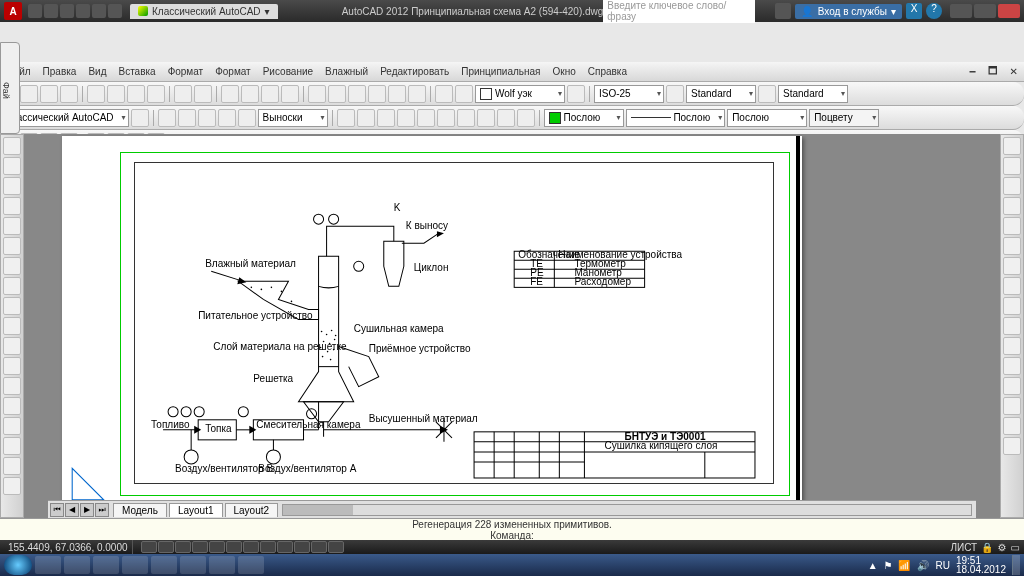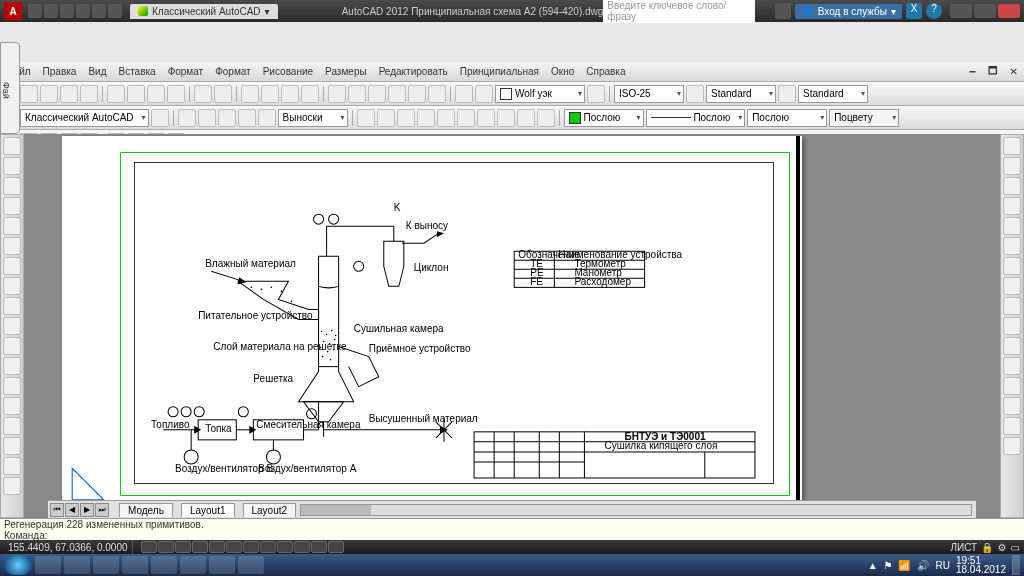--- a/index.html
+++ b/index.html
@@ -11,21 +11,21 @@
 .titlebar .doc-tab { background: #ddd; color: #333; padding: 2px 8px; border-radius: 2px 2px 0 0; display: flex; align-items: center; gap: 4px; }
 .titlebar .doc-tab::before { content: ""; width: 10px; height: 10px; background: linear-gradient(135deg,#ff0,#090); border-radius: 2px; }
 .titlebar .app-title { flex: 1; text-align: right; }
 .titlebar .search { background: #fff; color: #999; padding: 1px 4px; width: 152px; margin-right: 20px; }
 .titlebar .login { background: #3a6ea5; color: #fff; padding: 2px 6px; border-radius: 2px; margin-right: 4px; display:flex; align-items:center; gap:4px;}
 .titlebar .win-btns { display: flex; gap: 2px; margin-left: 4px; }
 .titlebar .win-btns span { width: 22px; height: 14px; background: #555; border-radius: 2px; }
 .titlebar .win-btns span:last-child { background: #c44; }
 .menubar { height: 20px; background: linear-gradient(#f5f5f5,#d8d8d8); display: flex; align-items: center; padding: 0 6px; gap: 12px; color: #333; border-bottom: 1px solid #aaa; margin-top: 40px; }
 .menubar span { cursor: default; }
-.toolbar { height: 24px; background: linear-gradient(#f8f8f8,#dcdcdc); border-bottom: 1px solid #aaa; display: flex; align-items: center; padding: 0 20px; gap: 2px; overflow: hidden; }
+.toolbar { height: 24px; background: linear-gradient(#f8f8f8,#dcdcdc); border-bottom: 1px solid #aaa; display: flex; align-items: center; padding: 0 0; gap: 2px; overflow: hidden; border-radius: 11px; }
 .toolbar .btn { width: 18px; height: 18px; background: #eee; border: 1px solid #bbb; border-radius: 2px; }
 .toolbar .sep { width: 1px; height: 16px; background: #aaa; margin: 0 2px; }
 .toolbar .combo { height: 18px; background: #fff; border: 1px solid #999; padding: 0 14px 0 4px; display: flex; align-items: center; position: relative; min-width: 60px; }
 .toolbar .combo::after { content: "▾"; position: absolute; right: 2px; font-size: 8px; color: #555; }
 .toolbar .swatch { width: 12px; height: 12px; background: #0c0; border: 1px solid #333; margin-right: 3px; }
 .toolbar .swatch.white { background: #fff; }
 .toolbar .line-sample { width: 40px; height: 0; border-top: 1px solid #333; }
 .workspace { position: absolute; top: 134px; left: 0; right: 0; bottom: 58px; display: flex; }
 .left-tools, .right-tools { width: 24px; background: linear-gradient(90deg,#e8e8e8,#d0d0d0); display: flex; flex-direction: column; gap: 2px; padding: 2px; border: 1px solid #aaa; }
 .left-tools .tb, .right-tools .tb { width: 18px; height: 18px; background: #f0f0f0; border: 1px solid #bbb; border-radius: 2px; }
@@ -33,25 +33,25 @@
 .paper { position: absolute; left: 38px; top: 2px; width: 740px; height: 374px; background: #fff; box-shadow: 2px 2px 4px rgba(0,0,0,0.4); }
 .right-edge { position:absolute; left: 734px; top:0; bottom:0; width:4px; background:#000; }
 .layout-frame { position: absolute; left: 58px; top: 16px; width: 670px; height: 344px; border: 1px solid #0c0; }
 .drawing-frame { position: absolute; left: 72px; top: 26px; width: 640px; height: 322px; border: 1px solid #333; }
 .drawing { position: absolute; inset: 8px; }
 .drawing text { font-family: Arial; }
 .ucsicon { position:absolute; left:6px; bottom:6px; width:42px; height:42px; }
 .layout-tabs { position: absolute; left: 24px; right: 24px; bottom: 0; height: 18px; background: #e0e0e0; border-top: 1px solid #999; display: flex; align-items: center; }
 .layout-tabs .nav { display: flex; gap: 1px; padding: 0 2px; }
 .layout-tabs .nav span { width: 14px; height: 14px; background: #ccc; border: 1px solid #888; display:flex; align-items:center; justify-content:center; font-size:8px;}
-.layout-tabs .tab { padding: 1px 8px; background: #f5f5f5; border: 1px solid #999; border-bottom: none; margin-left: 8px; }
+.layout-tabs .tab { padding: 1px 8px; background: #f5f5f5; border: 1px solid #999; border-bottom: none; margin-left: 2px; }
 .layout-tabs .tab.active { background: #fff; }
 .layout-tabs .scrolltrack { flex:1; height:12px; background:#ddd; border:1px solid #999; margin:0 4px; position:relative;}
 .layout-tabs .scrolltrack::before { content:""; position:absolute; left:0; width:70px; top:0; bottom:0; background:#bbb;}
-.cmdline { position: absolute; left: 0; right: 0; bottom: 36px; height: 22px; background: #fdfdf0; border-top: 1px solid #999; padding: 0 4px; font-family: Consolas, monospace; font-size: 10px; line-height: 11px; color: #333; overflow:hidden;}
+.cmdline { position: absolute; left: 0; right: 0; bottom: 36px; height: 22px; background: #fdfdf0; border-top: 1px solid #999; padding: 0 4px; font-family: Consolas, monospace; font-size: 10px; line-height: 11px; color: #333; overflow:hidden;text-align:center;}
 .statusbar { position: absolute; left: 0; right: 0; bottom: 22px; height: 14px; background: linear-gradient(#3a3a3a,#1a1a1a); color: #ddd; display: flex; align-items: center; padding: 0 4px; gap: 4px; font-size: 9px; justify-content: space-between; }
 .statusbar .cell { padding: 0 4px; border-right: 1px solid #555; height: 100%; display:flex; align-items:center;}
 .statusbar .toggles { display:flex; gap:1px; margin-left:4px;}
 .statusbar .toggles span { width:16px; height:12px; background:#444; border:1px solid #666; border-radius:2px;}
 .statusbar .right { margin-left:auto; display:flex; gap:4px; align-items:center;}
 .taskbar { position: absolute; left: 0; right: 0; bottom: 0; height: 22px; background: linear-gradient(#3a5a8a,#1a2a4a); display: flex; align-items: center; padding: 0 4px; gap: 3px; }
 .taskbar .start { width: 28px; height: 20px; background: radial-gradient(circle,#6cf,#036); border-radius: 10px; }
 .taskbar .tbtn { width: 26px; height: 18px; background: rgba(255,255,255,0.15); border-radius: 2px; }
 .taskbar .tray { margin-left: auto; color: #fff; display: flex; align-items: center; gap: 6px; font-size: 9px; }
 .fai-tab { position:absolute; left:0; top:42px; width:20px; height:92px; background:#f0f0f0; border:1px solid #999; writing-mode:vertical-lr; text-align:center; padding-top:4px; font-size:9px; color:#333; border-radius:0 4px 4px 0; z-index:5;}
@@ -86,21 +86,21 @@
 </div>
 
 <div class="menubar">
   <span>Файл</span>
   <span>Правка</span>
   <span>Вид</span>
   <span>Вставка</span>
   <span>Формат</span>
   <span>Формат</span>
   <span>Рисование</span>
-  <span>Размеры</span>
+  <span>Влажный</span>
   <span>Редактировать</span>
   <span>Принципиальная</span>
   <span>Окно</span>
   <span>Справка</span>
   <span style="margin-left:auto">🗕</span>
   <span>🗖</span>
   <span>✕</span>
 </div>
 
 <div class="fai-tab">Фай</div>

